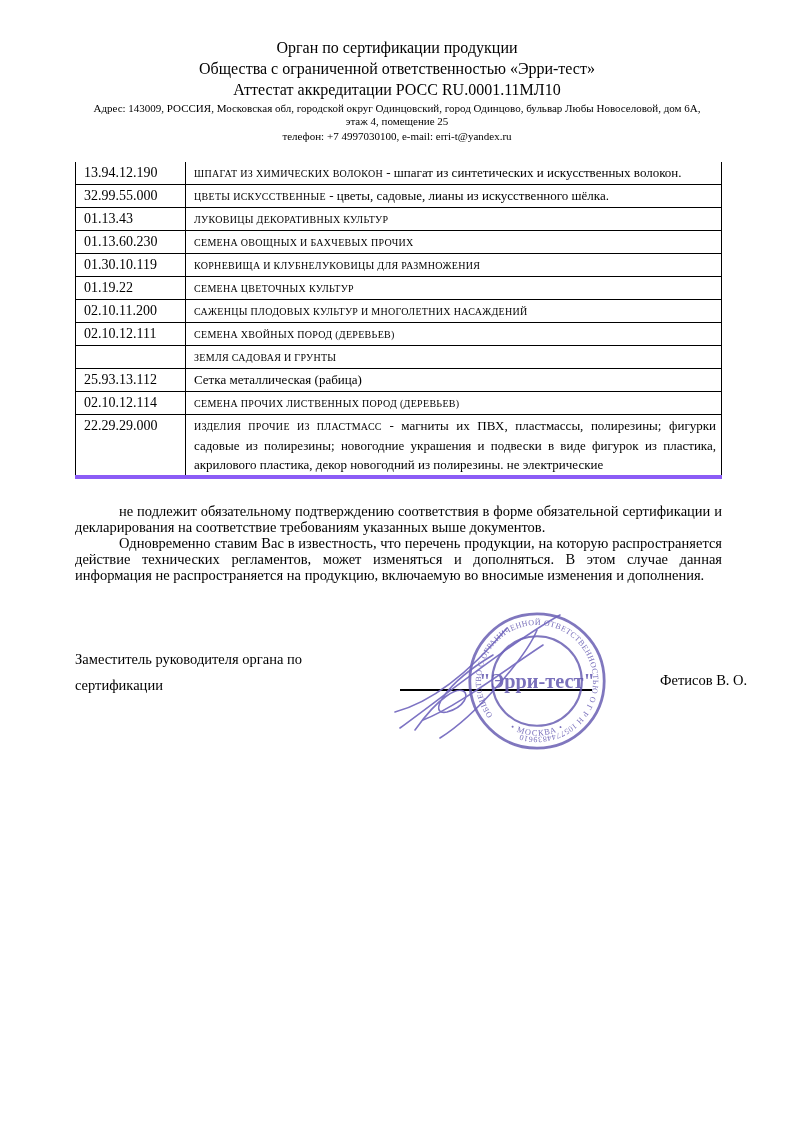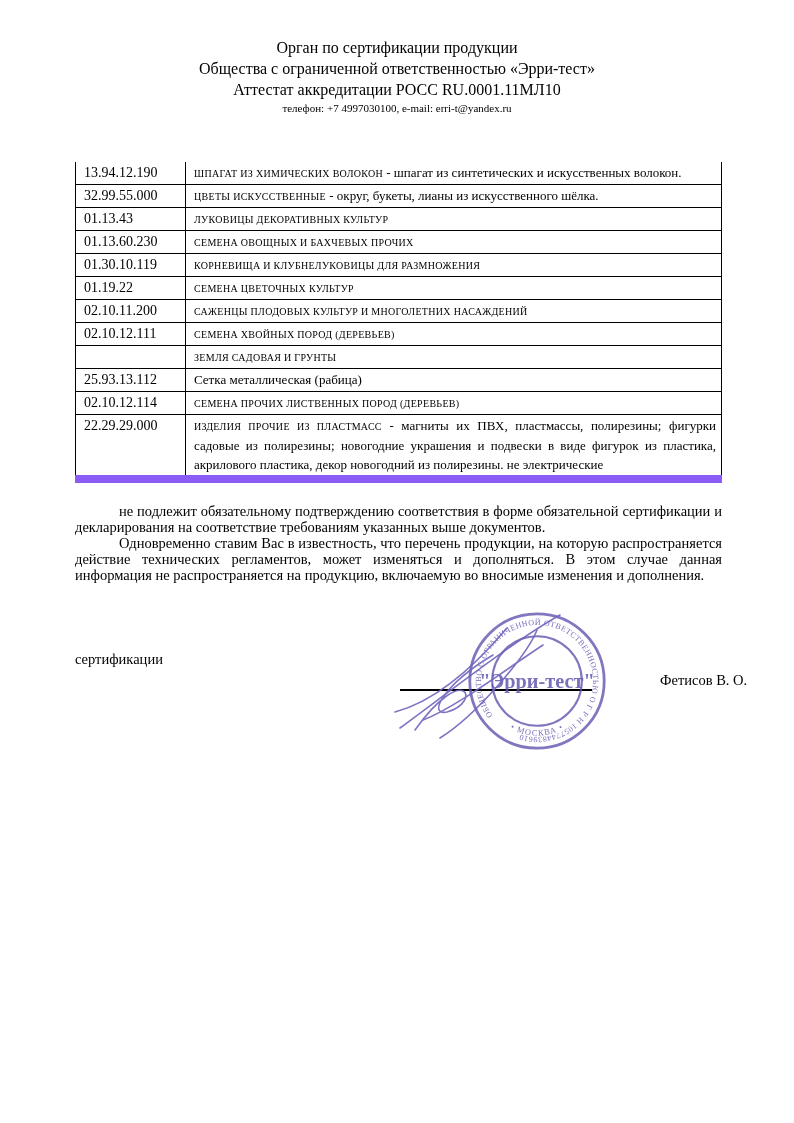--- a/index.html
+++ b/index.html
@@ -15,21 +15,21 @@
   
   .doc-table {
     position:absolute; left:75px; top:162px; width:647px;
     border-collapse:collapse; table-layout:fixed;
   }
   .doc-table td {
     border:1.5px solid #000; vertical-align:top; padding:1px 5px 1px 8px;
     font-size:14px; line-height:19px;
   }
   .doc-table tr:first-child td { border-top:none; }
-  .doc-table tr:last-child td { border-bottom:8px solid #8b5cf6; }
+  .doc-table tr:last-child td { border-bottom:4px solid #8b5cf6; }
   .col-code { width:110px; }
   .desc-cell { text-align:justify; }
   .title-span { font-size:10px; letter-spacing:0.3px; }
   .desc-span  { font-size:13px; }
   
   .body-text {
     position:absolute; left:75px; top:503px; width:647px;
     font-size:14.5px; line-height:16px; text-align:justify;
   }
   .body-text p { margin:0; text-indent:44px; }
@@ -51,37 +51,38 @@
 </style>
 </head>
 <body>
 
 <div class="page">
 
   <div class="header">
     <div class="h-line">Орган по сертификации продукции</div>
     <div class="h-line">Общества с ограниченной ответственностью «Эрри-тест»</div>
     <div class="h-line">Аттестат аккредитации РОСС RU.0001.11МЛ10</div>
+    <div class="h-small">Адрес: 143009, РОССИЯ, Московская обл, городской округ Одинцовский, город Одинцово, бульвар Любы Новоселовой, дом 6А, этаж 4, помещение 25</div>
     <div class="h-small">телефон: +7 4997030100, e-mail: erri-t@yandex.ru</div>
   </div>
 
   <table class="doc-table">
     <colgroup>
         <col class="col-code">
         <col>
       </colgroup>
     <tbody>
     <tr>
       <td class="code-cell"><span>13.94.12.190</span></td>
       <td class="desc-cell"><span class="title-span">ШПАГАТ ИЗ ХИМИЧЕСКИХ ВОЛОКОН</span><span class="desc-span"> - шпагат из синтетических и искусственных волокон.</span></td>
     </tr>
 
     <tr>
       <td class="code-cell"><span>32.99.55.000</span></td>
-      <td class="desc-cell"><span class="title-span">ЦВЕТЫ ИСКУССТВЕННЫЕ</span><span class="desc-span"> - округ, букеты, лианы из искусственного шёлка.</span></td>
+      <td class="desc-cell"><span class="title-span">ЦВЕТЫ ИСКУССТВЕННЫЕ</span><span class="desc-span"> - цветы, садовые, лианы из искусственного шёлка.</span></td>
     </tr>
 
     <tr>
       <td class="code-cell"><span>01.13.43</span></td>
       <td class="desc-cell"><span class="title-span">ЛУКОВИЦЫ ДЕКОРАТИВНЫХ КУЛЬТУР</span><span class="desc-span"></span></td>
     </tr>
 
     <tr>
       <td class="code-cell"><span>01.13.60.230</span></td>
       <td class="desc-cell"><span class="title-span">СЕМЕНА ОВОЩНЫХ И БАХЧЕВЫХ ПРОЧИХ</span><span class="desc-span"></span></td>
@@ -130,20 +131,21 @@
   </tbody>
   </table>
 
   <div class="body-text">
     <p>не подлежит обязательному подтверждению соответствия в форме обязательной сертификации и декларирования на соответствие требованиям указанных выше документов.</p>
     <p>Одновременно ставим Вас в известность, что перечень продукции, на которую распространяется действие технических регламентов, может изменяться и дополняться. В этом случае данная информация не распространяется на продукцию, включаемую во вносимые изменения и дополнения.</p>
   </div>
 
   <div class="sig-area">
     <div class="sig-position">
+      <div>Заместитель руководителя органа по</div>
       <div>сертификации</div>
     </div>
 
     <div class="sig-line"></div>
 
     <svg class="stamp-svg" width="140" height="140" viewBox="0 0 200 200">
       <g stroke="#5d52ad" fill="none" opacity="0.78">
         <circle cx="100" cy="100" r="96" stroke-width="4"></circle>
         <circle cx="100" cy="100" r="64" stroke-width="3"></circle>
       </g>

